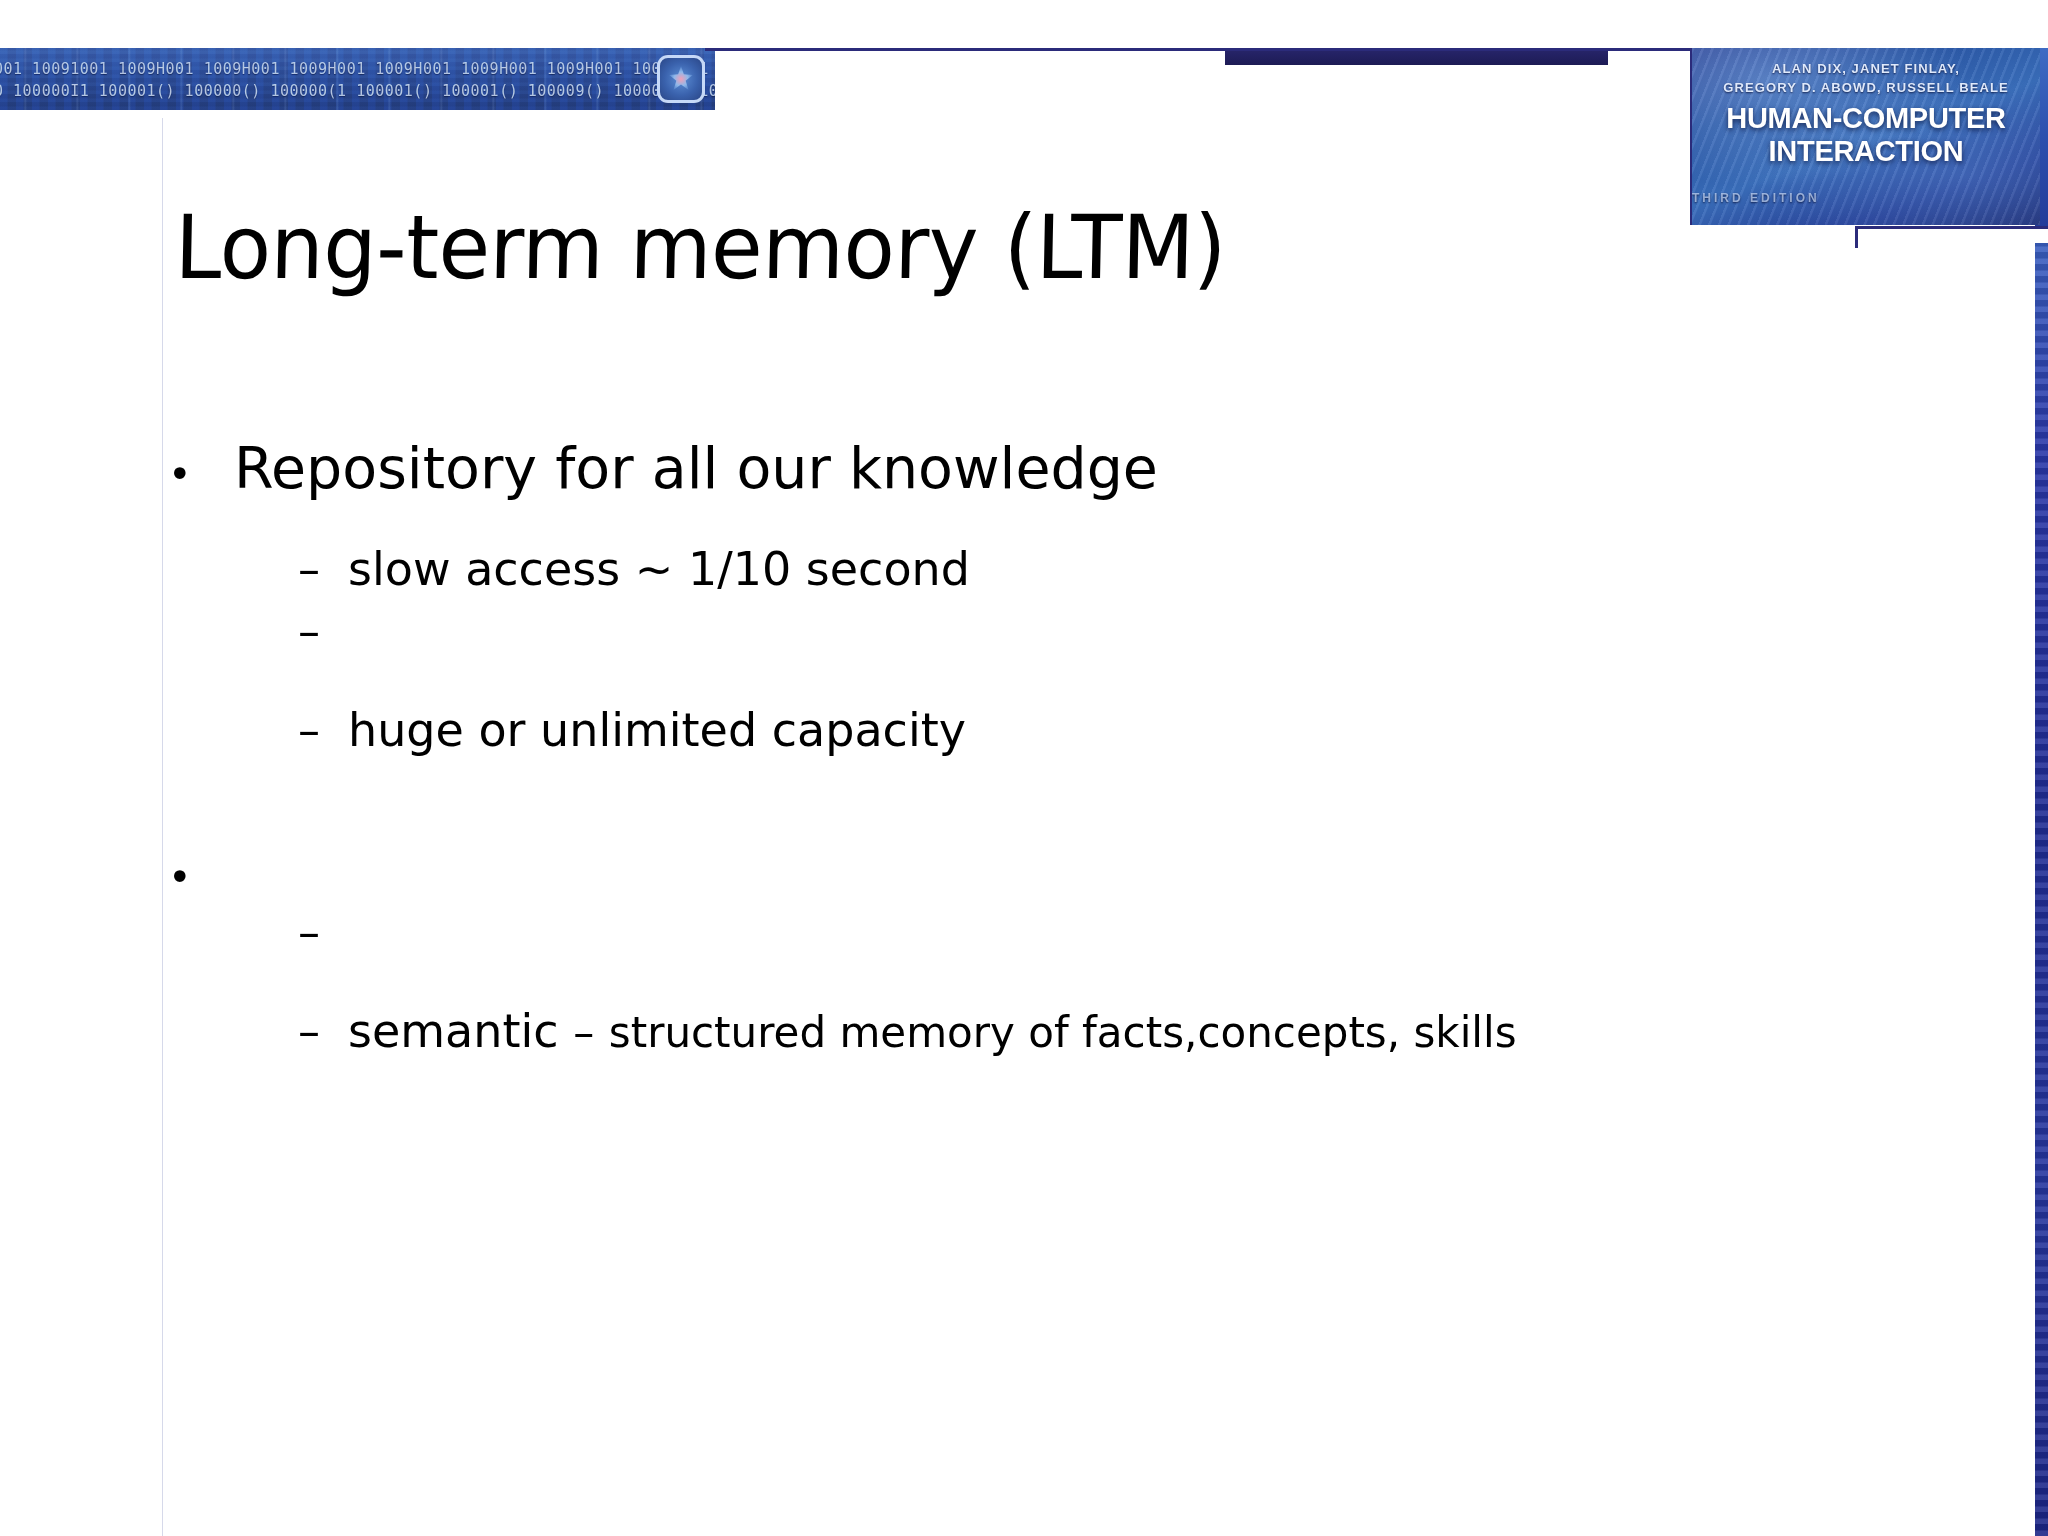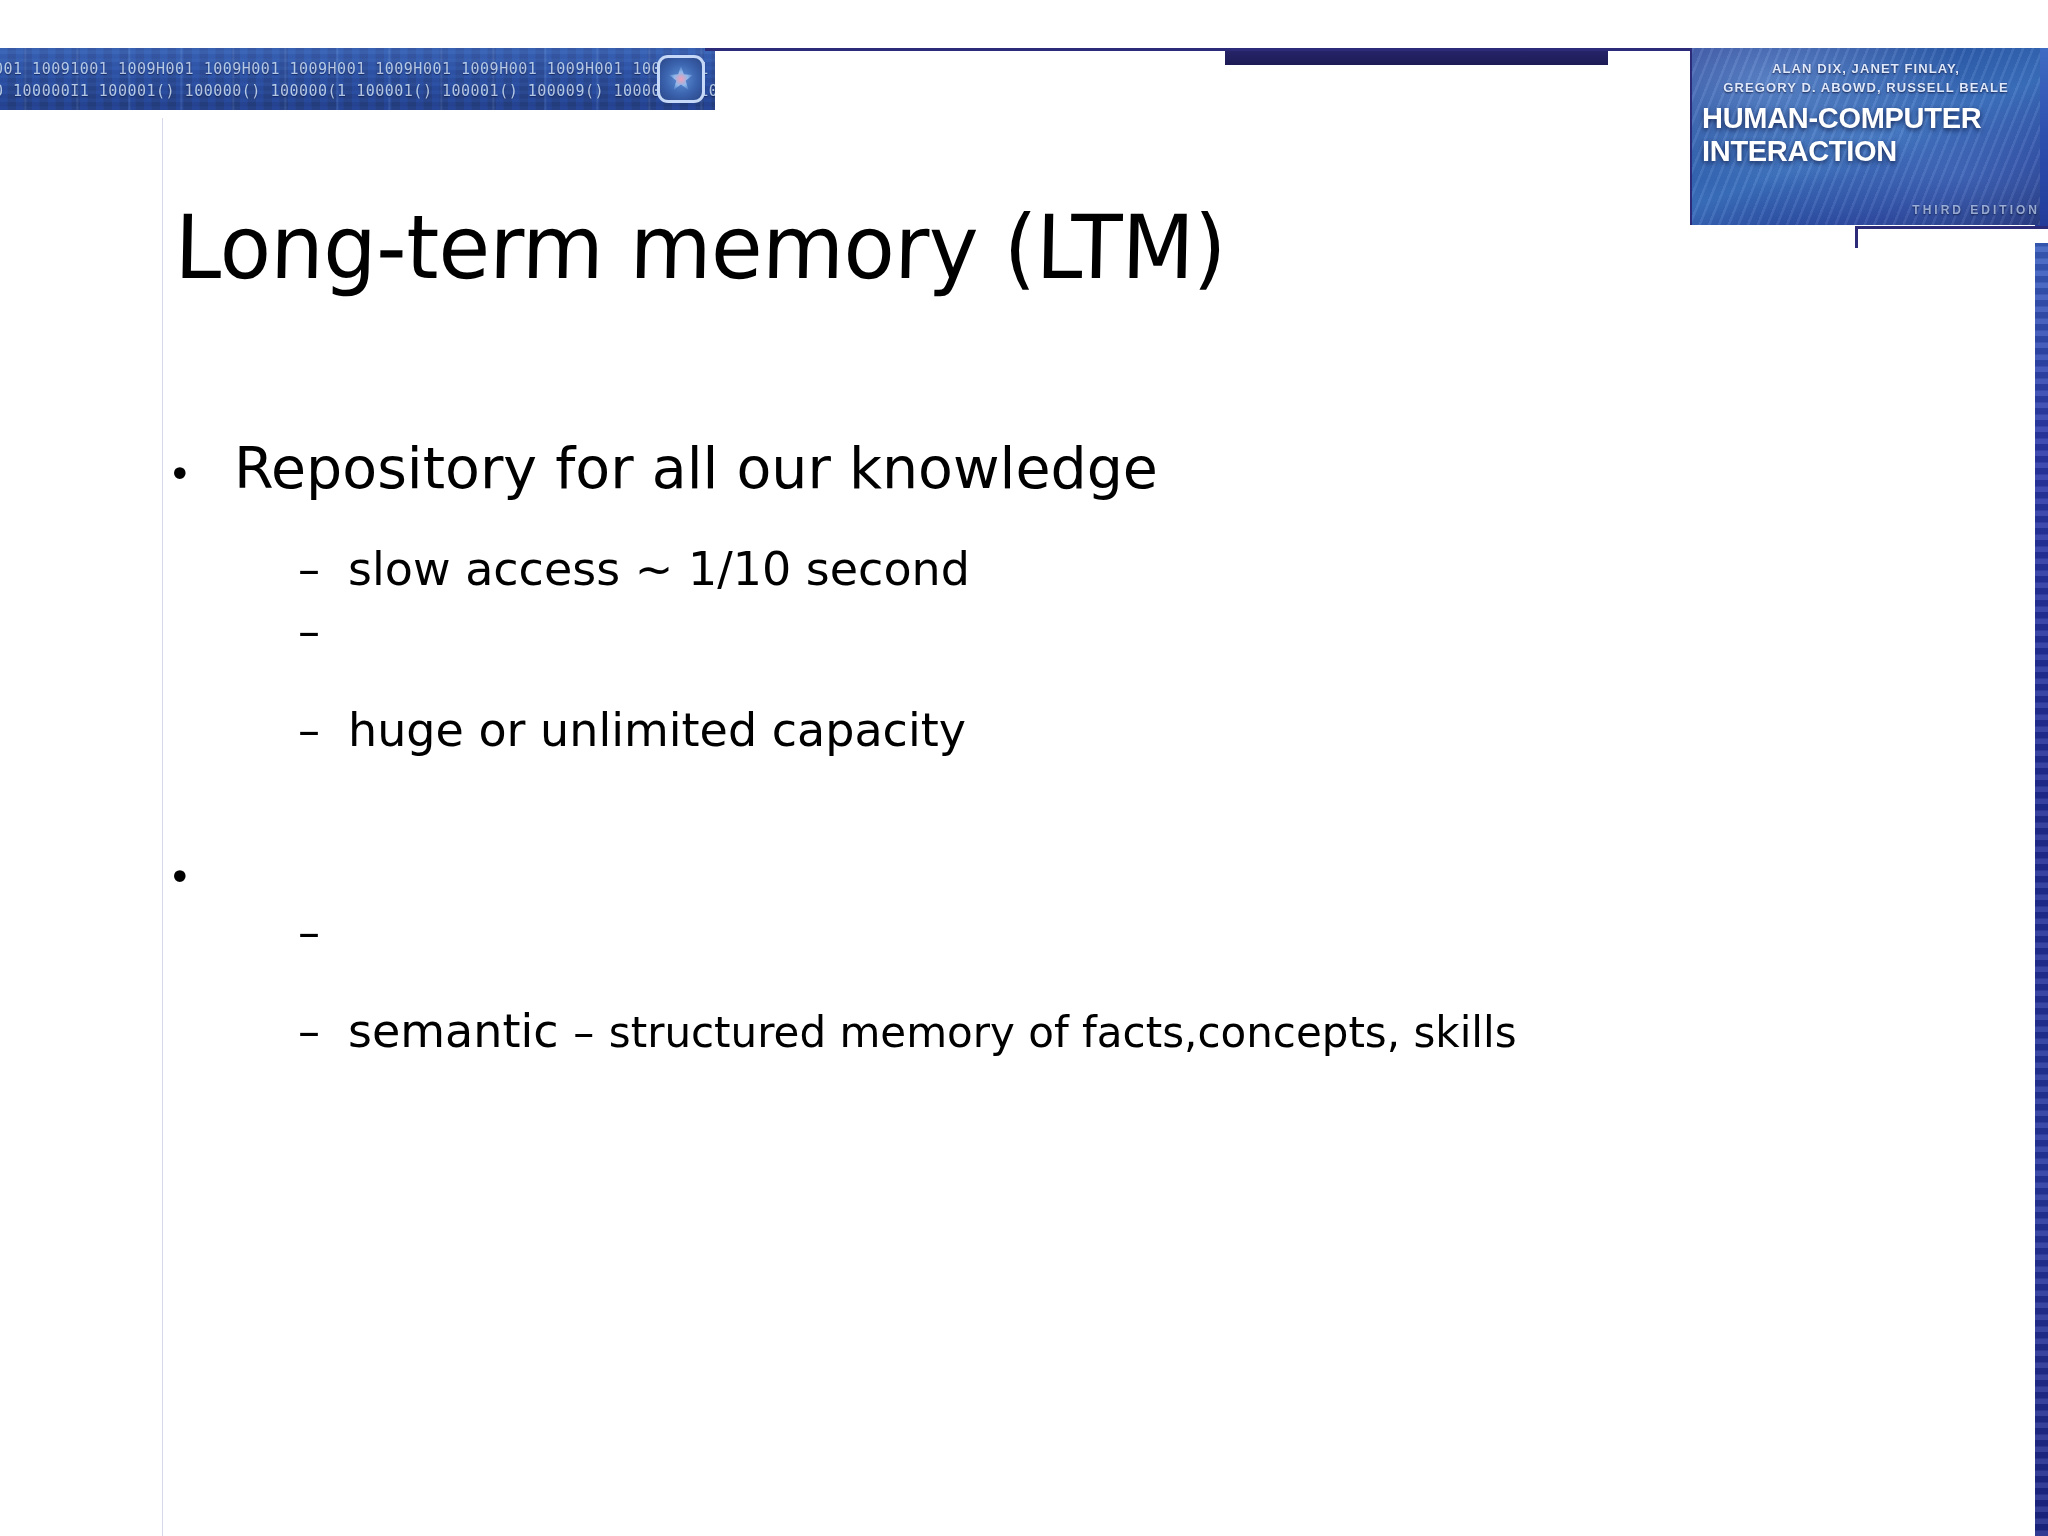--- a/index.html
+++ b/index.html
@@ -150,35 +150,34 @@
     font-weight: bold;
     font-size: 13px;
     letter-spacing: 1.1px;
     line-height: 1.45;
     text-shadow: 0 1px 2px rgba(10,20,60,0.85);
   }
   .book-title {
     position: absolute;
     left: 0; right: 0;
     top: 54px;
-    text-align: left;
+    text-align: center;
     color: #ffffff;
     font-family: "Liberation Sans", sans-serif;
     font-weight: bold;
     font-size: 29px;
     letter-spacing: -0.3px;
     line-height: 1.13;
     text-shadow: 0 2px 5px rgba(10,20,60,0.8);
-    padding-left: 10px;
   }
   .book-edition {
     position: absolute;
     left: 0; right: 0;
-    bottom: 8px;
-    text-align: right;
+    bottom: 20px;
+    text-align: left;
     color: rgba(198,216,246,0.72);
     font-family: "Liberation Sans", sans-serif;
     font-weight: bold;
     font-size: 12px;
     letter-spacing: 3px;
     text-shadow: 0 1px 2px rgba(10,20,60,0.8);
   }
 
   
   .bracket-h {

